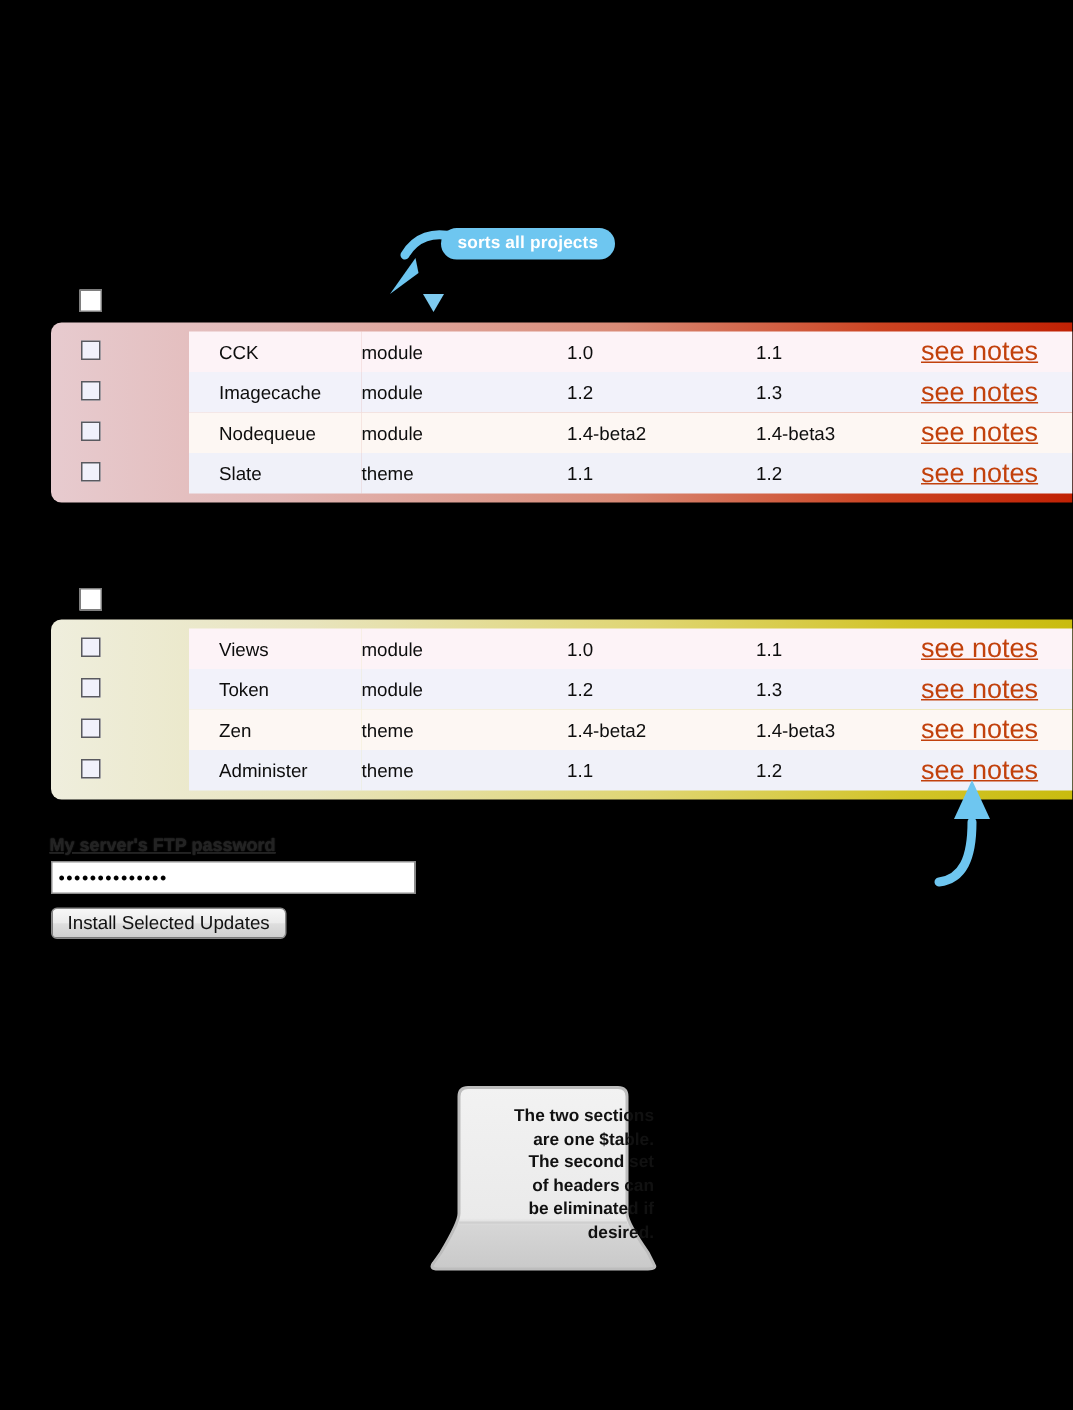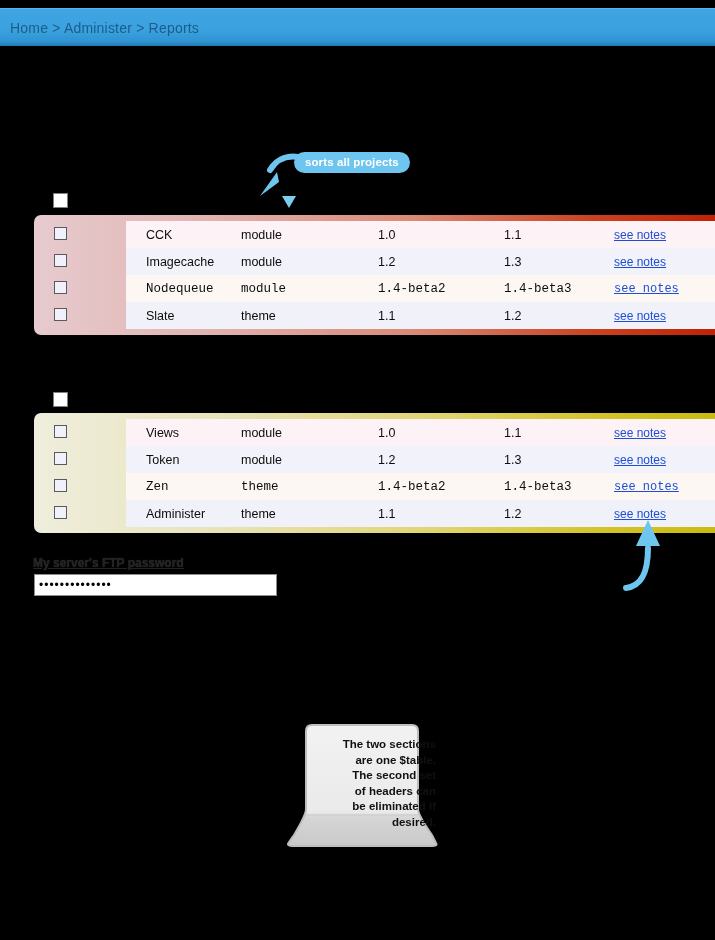--- a/index.html
+++ b/index.html
@@ -87,36 +87,36 @@
   .col-check  { width: 92px; }
   .col-name   { width: 115px; }
   .col-type   { width: 137px; }
   .col-cur    { width: 126px; }
   .col-rec    { width: 110px; }
   .col-notes  { width: 110px; }
 
   .cell-blank { background: transparent; }
   .cell-row-a { background: #fdf3f7; }
   .cell-row-b { background: #f2f2fa; }
-  .cell-row-c { background: #fdf7f3; font-family: Liberation Mono, monospace; }
+  .cell-row-c { background: #fdf7f3; }
   .cell-row-d { background: #f0f1f9; }
 
   td.pad-left { padding-left: 20px; }
 
   .row-check {
     display: inline-block;
     width: 13px; height: 13px;
     background: #f1f1fb;
     border: 1px solid #59595f;
     margin-left: 20px;
   }
   .see-notes {
-    color: #1d4ed8;
+    color: #c2410c;
     text-decoration: underline;
-    font-size: 12px;
+    font-size: 18px;
     cursor: pointer;
   }
 
   
   #ftp-label {
     position: absolute;
     left: 33px; top: 556px;
     font-size: 12px;
     font-weight: bold;
     color: #232323;
@@ -207,23 +207,20 @@
     font-weight: bold;
     color: #111111;
     line-height: 15.5px;
   }
 </style>
 </head>
 <body>
 
 <div id="page">
 
-  <div id="breadcrumb-bar">
-    <div id="breadcrumb-text">Home &gt; Administer &gt; Reports</div>
-  </div>
 
   <div class="selectall-box" id="selectall-1"></div>
 
   <div id="sort-triangle"></div>
 
   <svg id="anno-sort-arrow" viewBox="0 0 54 52">
     <path d="M48 8 C34 4, 22 8, 15 20" stroke="#6ec6f0" stroke-width="6" fill="none" stroke-linecap="round"></path>
     <polygon points="5,46 22,22 24,32" fill="#6ec6f0"></polygon>
   </svg>
   <div id="anno-sort">sorts all projects</div>
@@ -319,20 +316,21 @@
         <td class="col-cur cell-row-d">1.1</td>
         <td class="col-rec cell-row-d">1.2</td>
         <td class="col-notes cell-row-d"><span class="see-notes">see notes</span></td>
       </tr>
     </tbody>
       </table>
   </div>
 
   <div id="ftp-label">My server's FTP password</div>
   <input id="ftp-input" type="text" readonly="" value="••••••••••••••" style="">
+  <button id="install-button">Install Selected Updates</button>
 
   <svg id="anno-jquery-arrow" viewBox="0 0 40 72">
     <path d="M6 68 C22 66, 28 52, 28 28" stroke="#6ec6f0" stroke-width="6" fill="none" stroke-linecap="round"></path>
     <polygon points="28,0 40,26 16,26" fill="#6ec6f0"></polygon>
   </svg>
 
   <div id="anno-note-wrap">
     <svg id="anno-note-shadow" viewBox="0 0 156 125" preserveAspectRatio="none">
       <defs>
         <linearGradient id="noteGrad" x1="0" y1="0" x2="0" y2="1">

